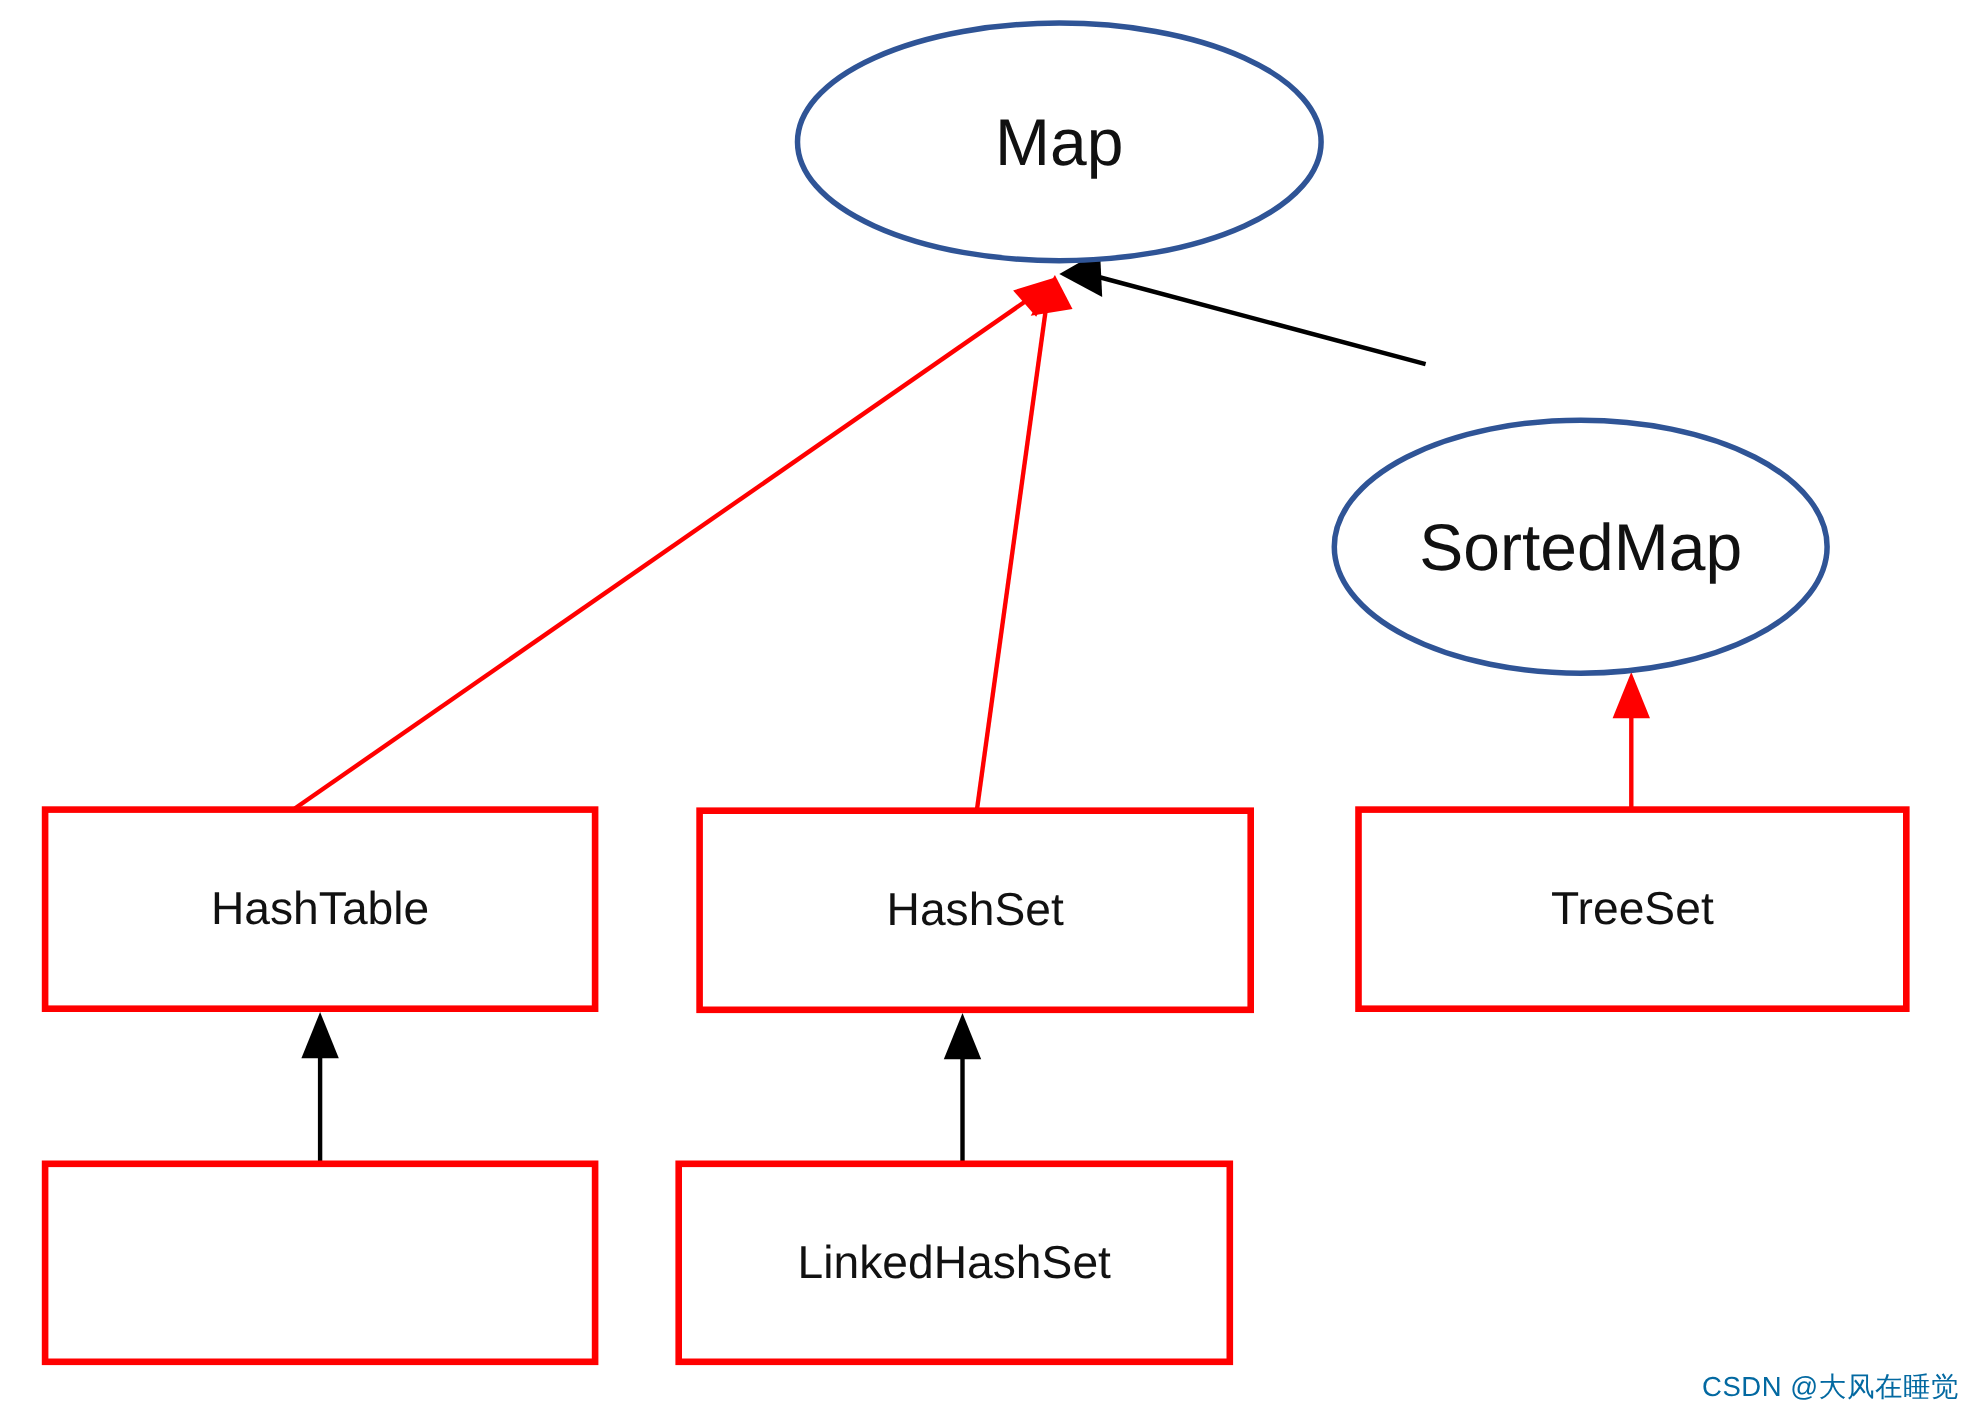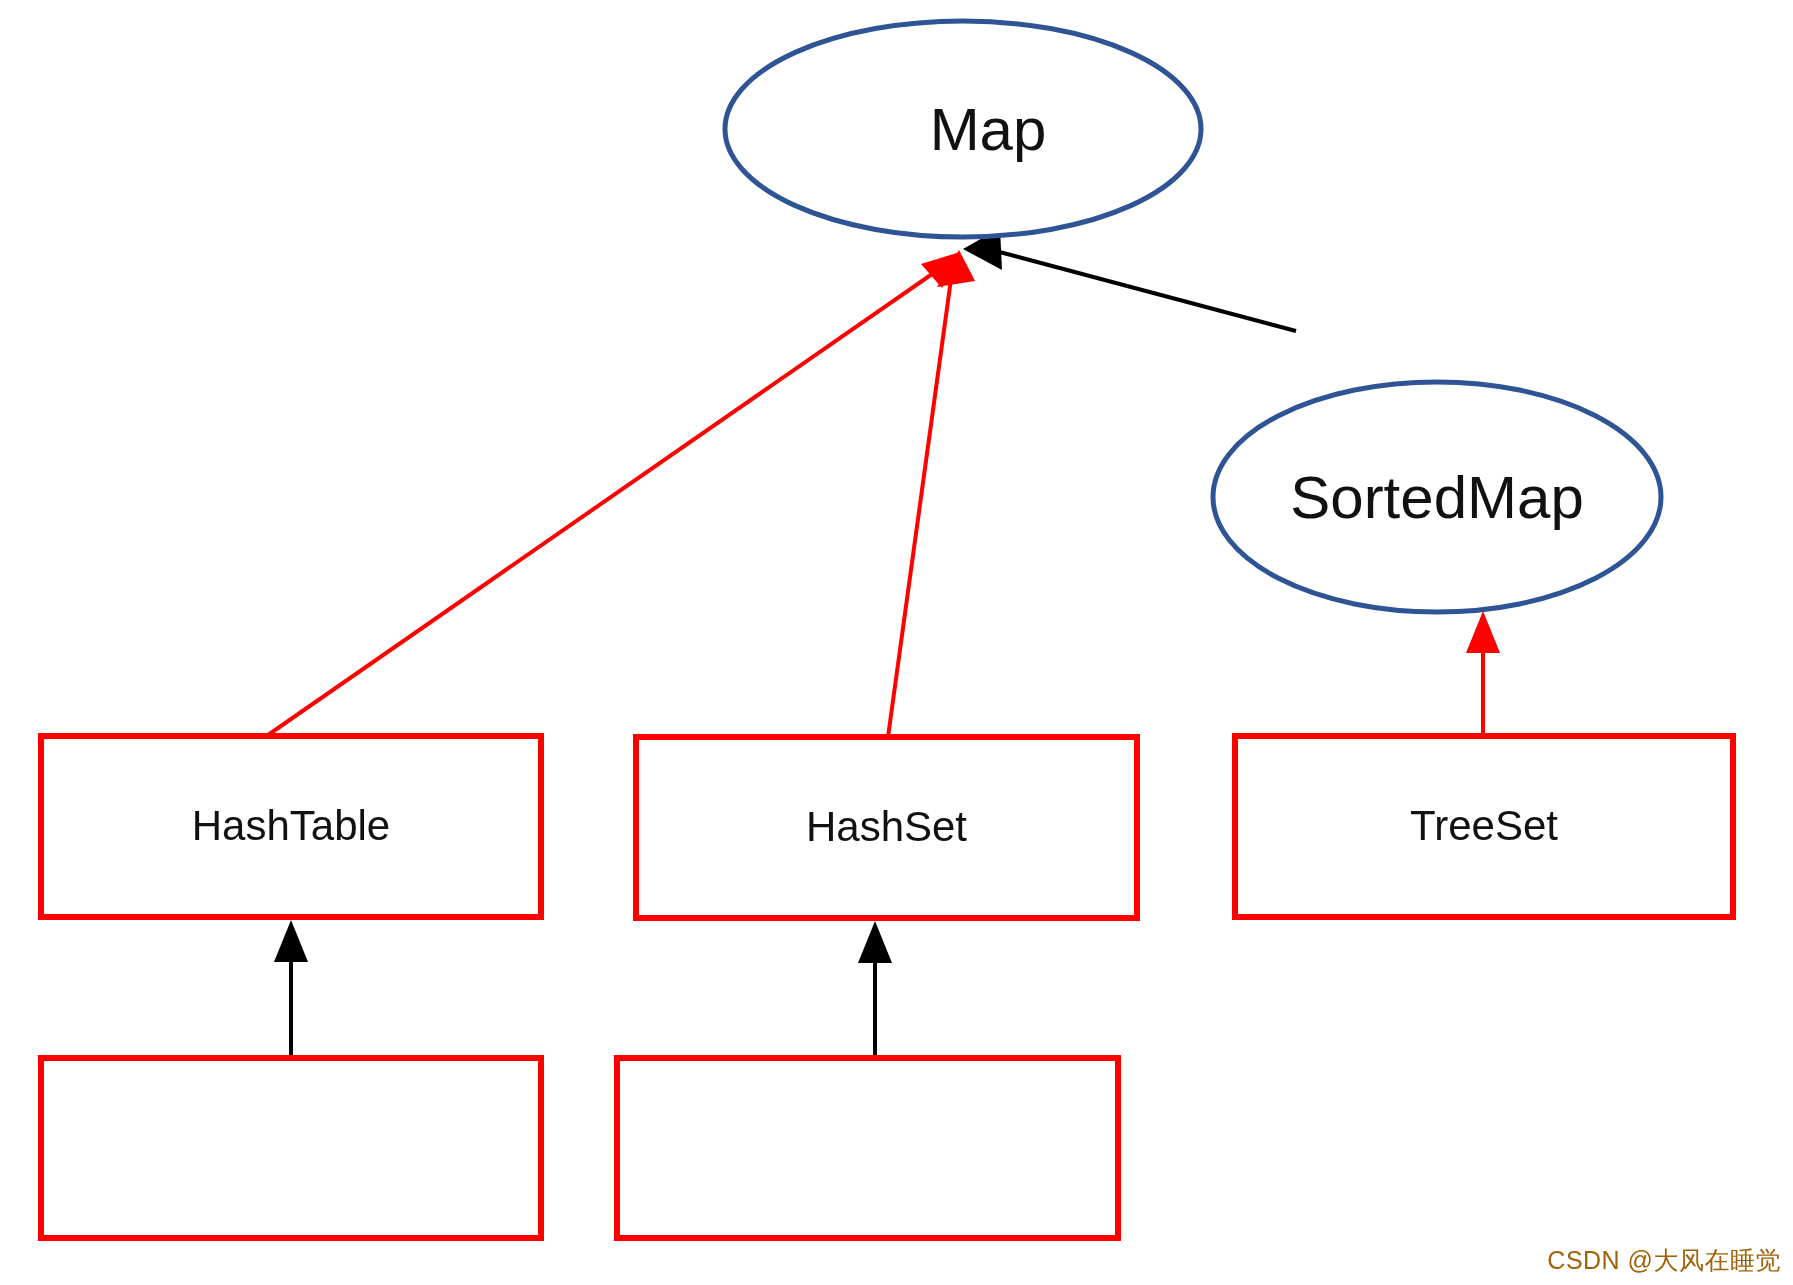--- a/index.html
+++ b/index.html
@@ -38,21 +38,21 @@
   .ellipse-label {
     font-size: 60px;
   }
   .box-label {
     font-size: 42px;
   }
   #watermark {
     position: absolute;
     right: 12px;
     bottom: 8px;
-    color: #a16207;
+    color: #0369a1;
     font-size: 25px;
     font-family: "Liberation Sans", sans-serif;
     letter-spacing: 0.5px;
     white-space: nowrap;
   }
 </style>
 </head>
 <body>
 
 <div id="canvas">
@@ -97,27 +97,28 @@
 
     <rect x="636" y="737" width="501" height="181" fill="#ffffff" stroke="#ff0000" stroke-width="6"></rect>
 
     <rect x="1235" y="736" width="498" height="181" fill="#ffffff" stroke="#ff0000" stroke-width="6"></rect>
 
     <rect x="41" y="1058" width="500" height="180" fill="#ffffff" stroke="#ff0000" stroke-width="6"></rect>
 
     <rect x="617" y="1058" width="501" height="180" fill="#ffffff" stroke="#ff0000" stroke-width="6"></rect>
   </svg>
 
-  <div class="node-label ellipse-label" style="left:750px; top:75px; width:476px; height:108px;">Map</div>
+  <div class="node-label ellipse-label" style="left:725px; top:75px; width:476px; height:108px;">Map</div>
 
   <div class="node-label ellipse-label" style="left:1213px; top:443px; width:448px; height:108px;">SortedMap</div>
 
   <div class="node-label box-label" style="left:41px; top:776px; width:500px; height:100px;">HashTable</div>
 
   <div class="node-label box-label" style="left:1235px; top:776px; width:498px; height:100px;">TreeSet</div>
 
   <div class="node-label box-label" style="left:636px; top:777px; width:501px; height:100px;">HashSet</div>
 
 
+  <div class="node-label box-label" style="left:617px; top:1098px; width:501px; height:100px;">LinkedHashSet</div>
 
   <div id="watermark">CSDN @大风在睡觉</div>
 
 </div>
 
 </body></html>

